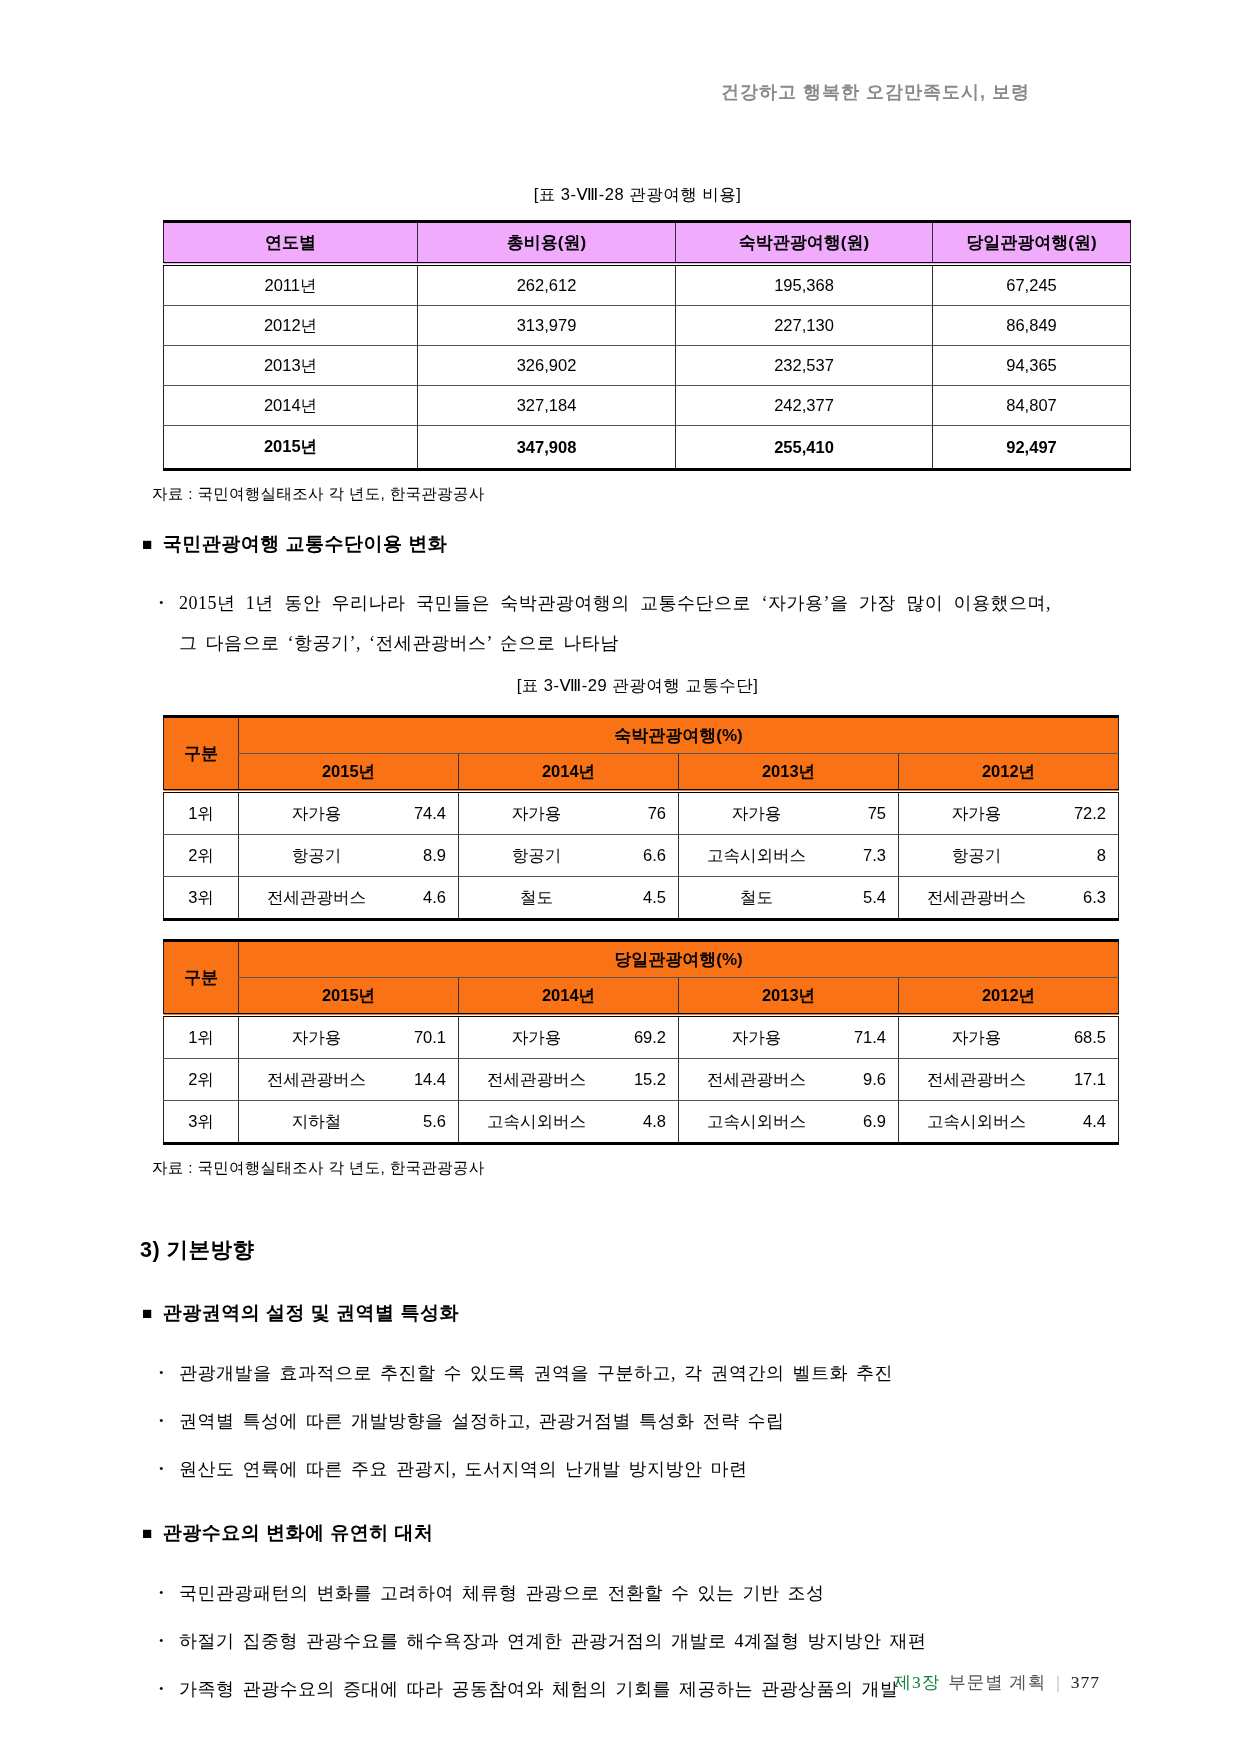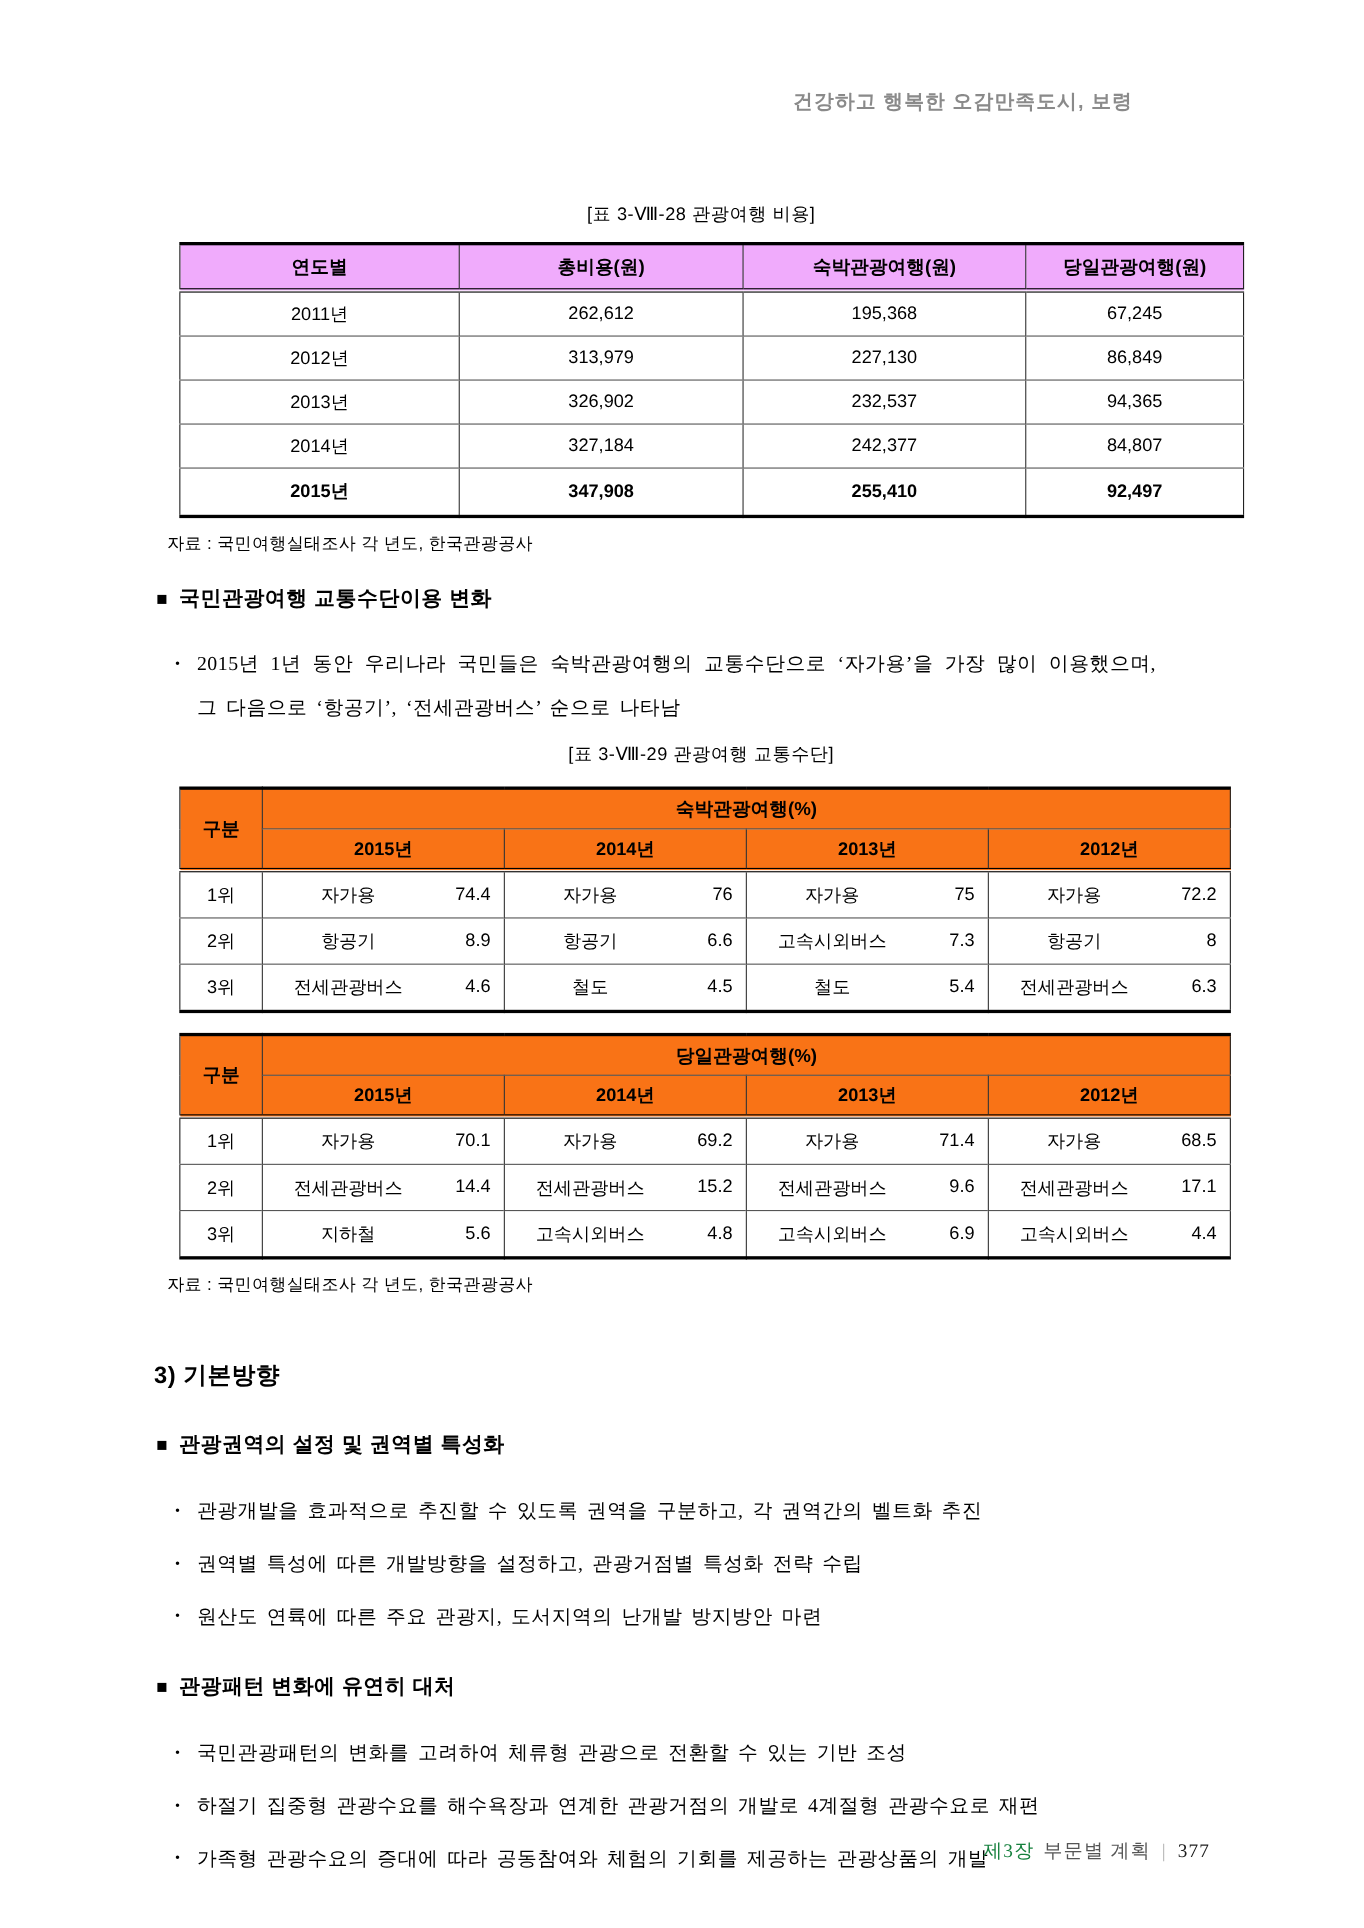--- a/index.html
+++ b/index.html
@@ -364,23 +364,23 @@
   <div class="num-h">3) 기본방향</div>
 
   <div id="subsections">
       <div class="subsec">
         <div class="sec-h"><span class="sq">■</span><span>관광권역의 설정 및 권역별 특성화</span></div>
         <div class="bullet tight first"><span class="marker">•</span><span>관광개발을 효과적으로 추진할 수 있도록 권역을 구분하고, 각 권역간의 벨트화 추진</span></div>
         <div class="bullet tight"><span class="marker">•</span><span>권역별 특성에 따른 개발방향을 설정하고, 관광거점별 특성화 전략 수립</span></div>
         <div class="bullet tight"><span class="marker">•</span><span>원산도 연륙에 따른 주요 관광지, 도서지역의 난개발 방지방안 마련</span></div>
       </div>
       <div class="subsec">
-        <div class="sec-h"><span class="sq">■</span><span>관광패턴 변화에 유연히 대처</span></div>
+        <div class="sec-h"><span class="sq">■</span><span>관광수요의 변화에 유연히 대처</span></div>
         <div class="bullet tight first"><span class="marker">•</span><span>국민관광패턴의 변화를 고려하여 체류형 관광으로 전환할 수 있는 기반 조성</span></div>
-        <div class="bullet tight"><span class="marker">•</span><span>하절기 집중형 관광수요를 해수욕장과 연계한 관광거점의 개발로 4계절형 관광수요로 재편</span></div>
+        <div class="bullet tight"><span class="marker">•</span><span>하절기 집중형 관광수요를 해수욕장과 연계한 관광거점의 개발로 4계절형 방지방안 재편</span></div>
         <div class="bullet tight"><span class="marker">•</span><span>가족형 관광수요의 증대에 따라 공동참여와 체험의 기회를 제공하는 관광상품의 개발</span></div>
       </div>
     </div>
 
   <div class="page-footer">
     <span class="f-chapter">제3장</span><span class="f-sec">부문별 계획</span><span class="f-bar">|</span><span class="f-num">377</span>
   </div>
 
 </div>
 

